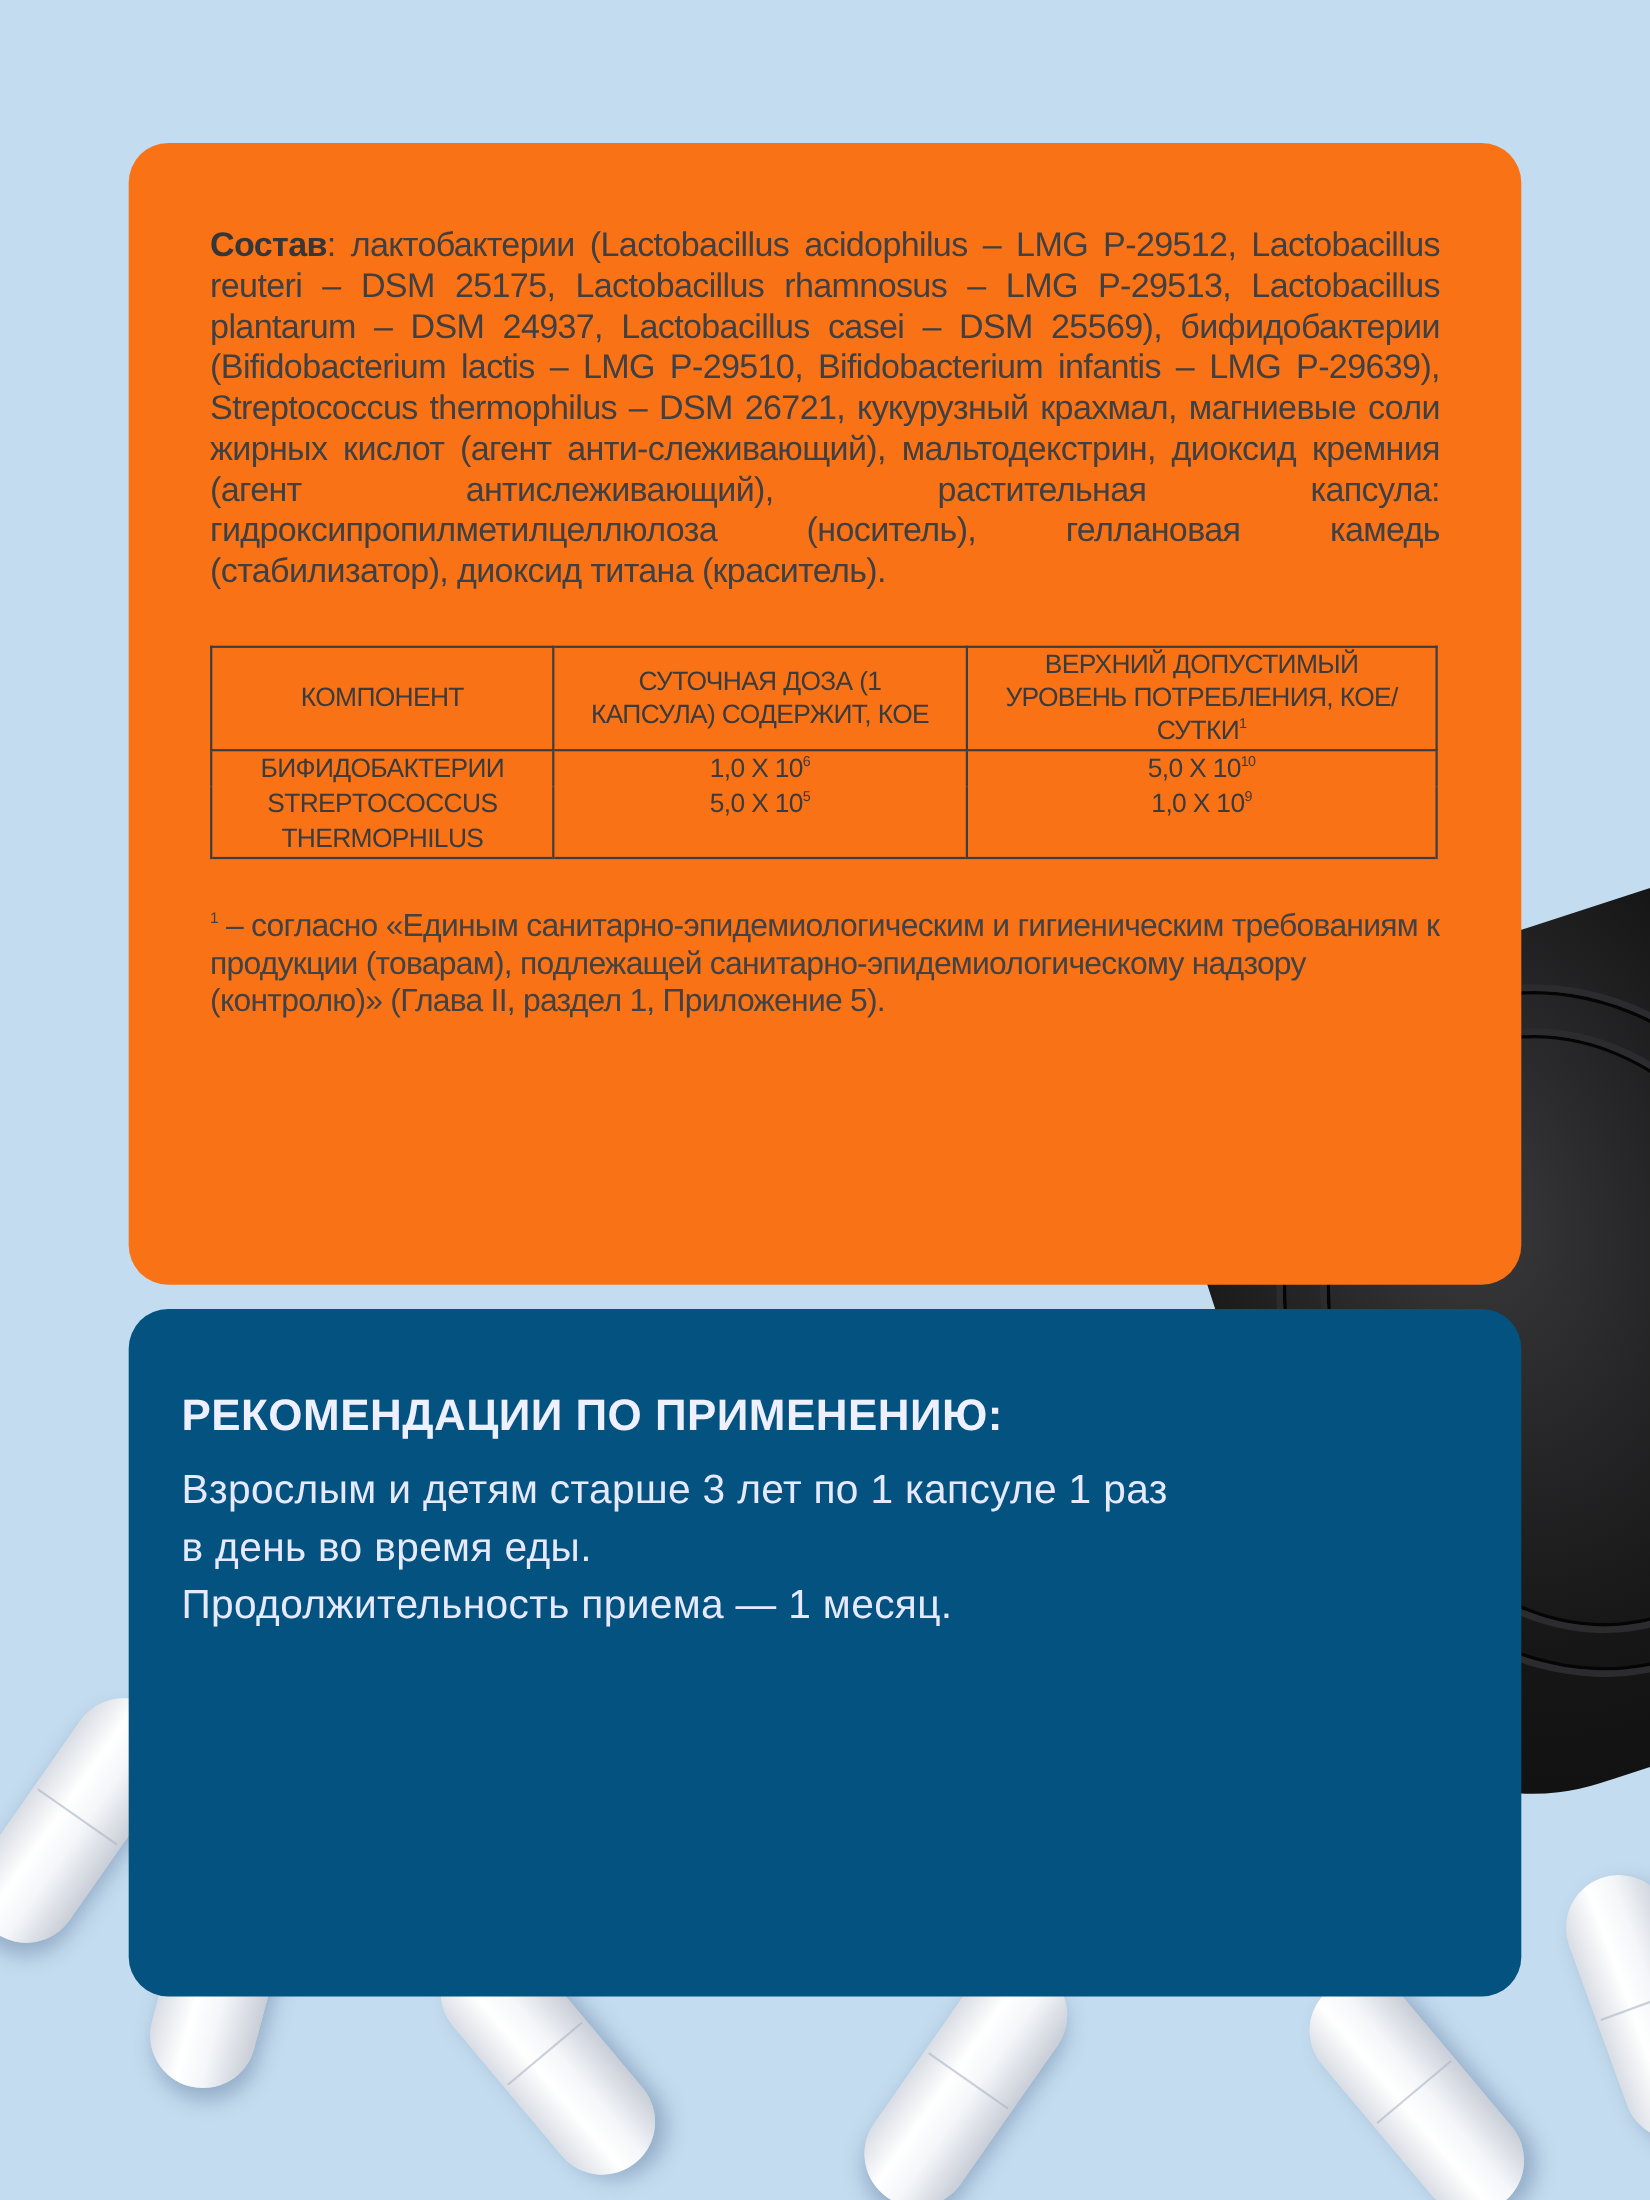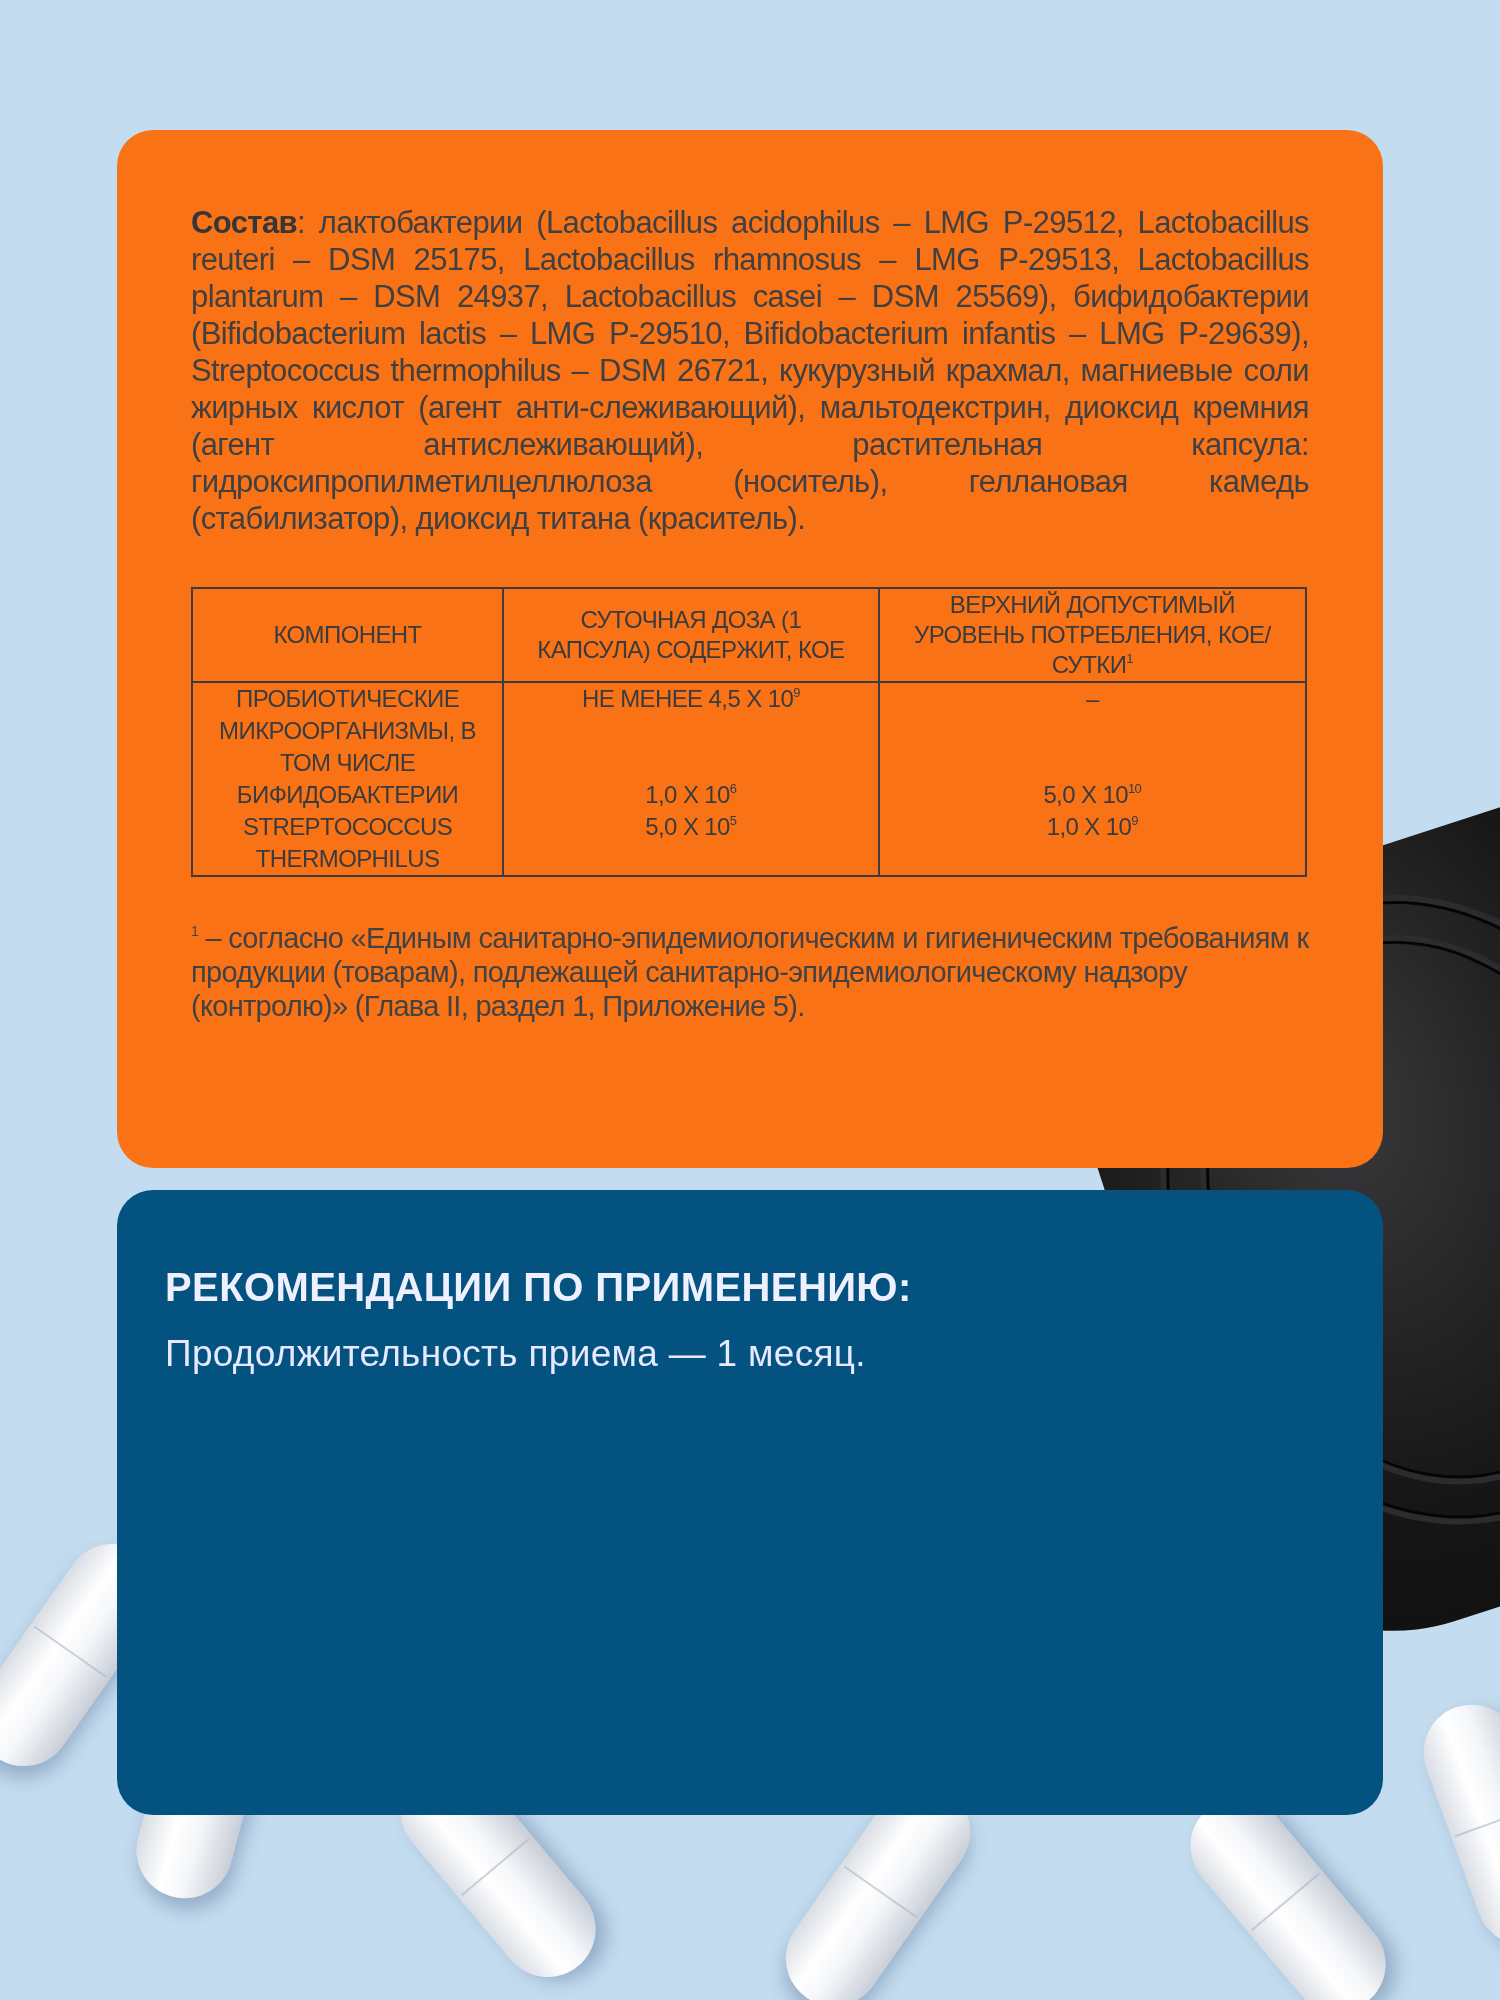--- a/index.html
+++ b/index.html
@@ -154,39 +154,36 @@
         <col class="c3">
       </colgroup>
     <thead>
       <tr>
         <th>КОМПОНЕНТ</th>
         <th>СУТОЧНАЯ ДОЗА (1 КАПСУЛА) СОДЕРЖИТ, КОЕ</th>
         <th><span>ВЕРХНИЙ ДОПУСТИМЫЙ УРОВЕНЬ ПОТРЕБЛЕНИЯ, КОЕ/СУТКИ</span><sup>1</sup></th>
       </tr>
     </thead>
     <tbody>
-      <tr class="row-first">
-        <td>ПРОБИОТИЧЕСКИЕ МИКРООРГАНИЗМЫ, В ТОМ ЧИСЛЕ</td>
-        <td><span>НЕ МЕНЕЕ 4,5 Х 10</span><sup>9</sup></td>
-        <td><span>–</span><sup></sup></td>
-      </tr>
       <tr class="row-mid">
         <td>БИФИДОБАКТЕРИИ</td>
         <td><span>1,0 Х 10</span><sup>6</sup></td>
         <td><span>5,0 Х 10</span><sup>10</sup></td>
       </tr>
       <tr class="row-last">
         <td style="padding-left:50px;padding-right:50px;">STREPTOCOCCUS THERMOPHILUS</td>
         <td><span>5,0 Х 10</span><sup>5</sup></td>
         <td><span>1,0 Х 10</span><sup>9</sup></td>
       </tr>
     </tbody>
   </table>
 
   <p class="footnote"><sup>1</sup><span> – согласно «Единым санитарно-эпидемиологическим и гигиеническим требованиям к продукции (товарам), подлежащей санитарно-эпидемиологическому надзору (контролю)» (Глава II, раздел 1, Приложение 5).</span></p>
 </section>
 
 <section class="panel">
   <h2 class="panel-title">РЕКОМЕНДАЦИИ ПО ПРИМЕНЕНИЮ:</h2>
   <div class="panel-text">
+    <div>Взрослым и детям старше 3 лет по 1 капсуле 1 раз
+в день во время еды.</div>
     <div>Продолжительность приема — 1 месяц.</div>
   </div>
 </section>
 
 </body></html>

